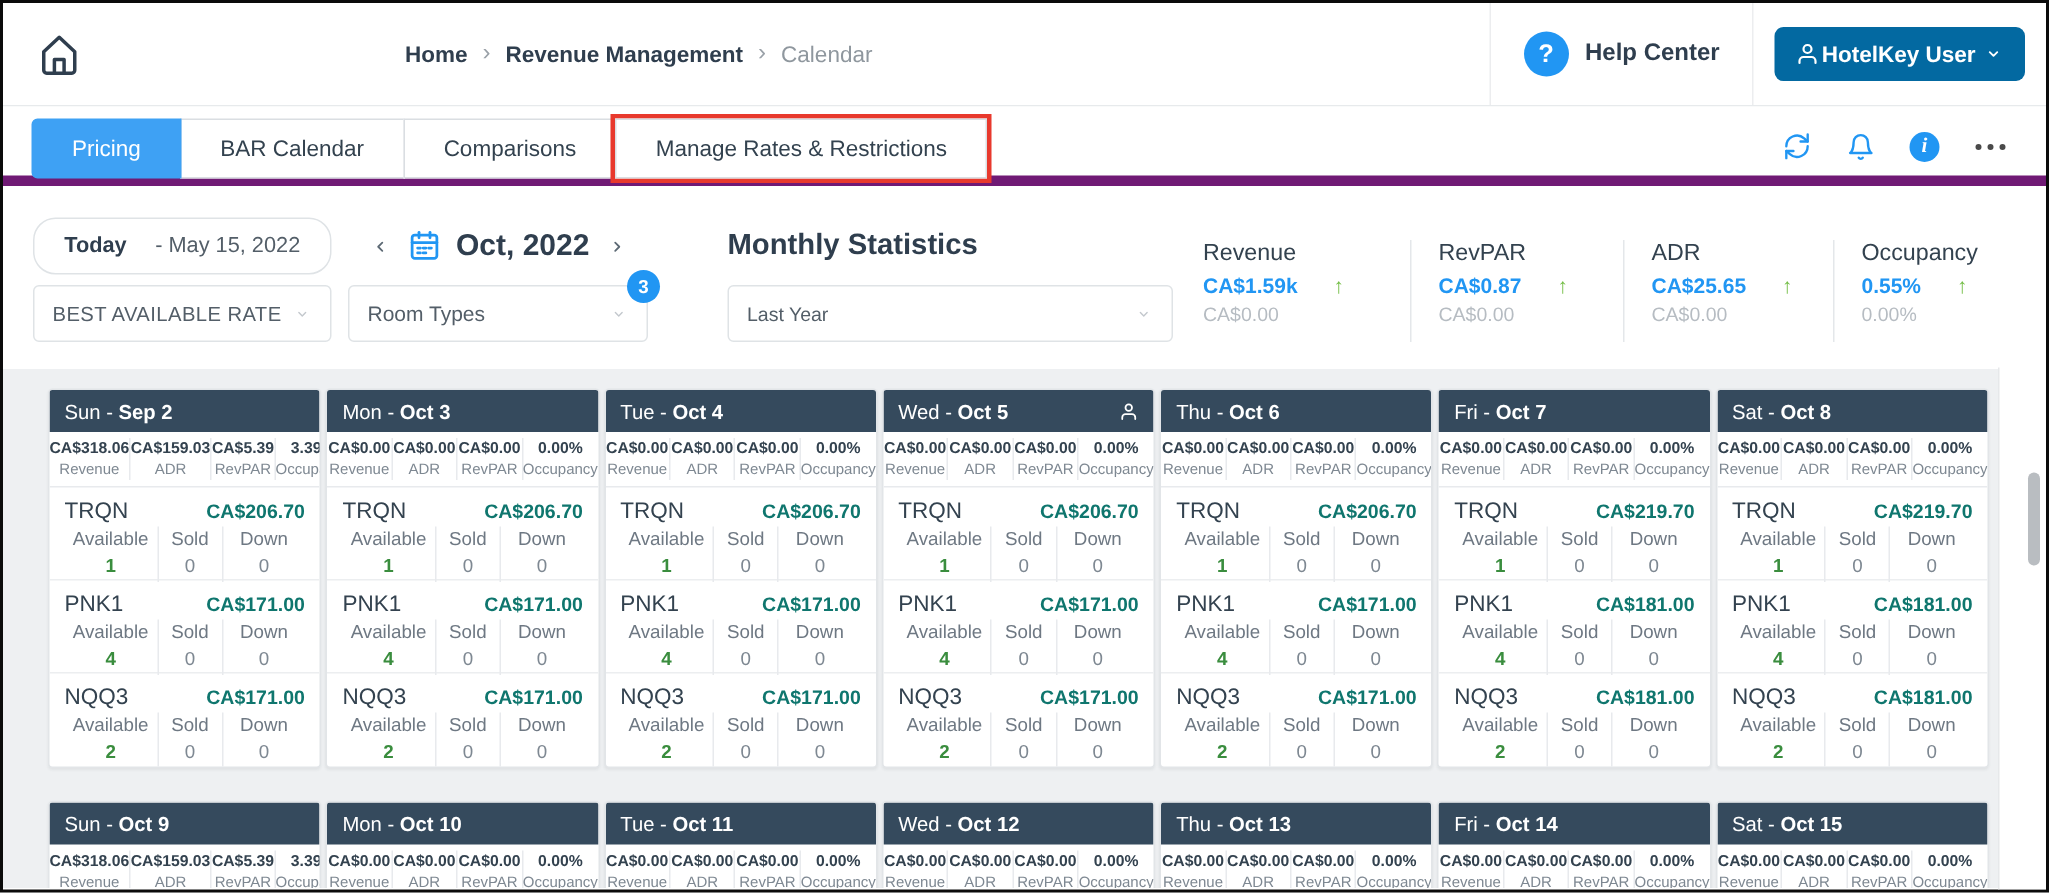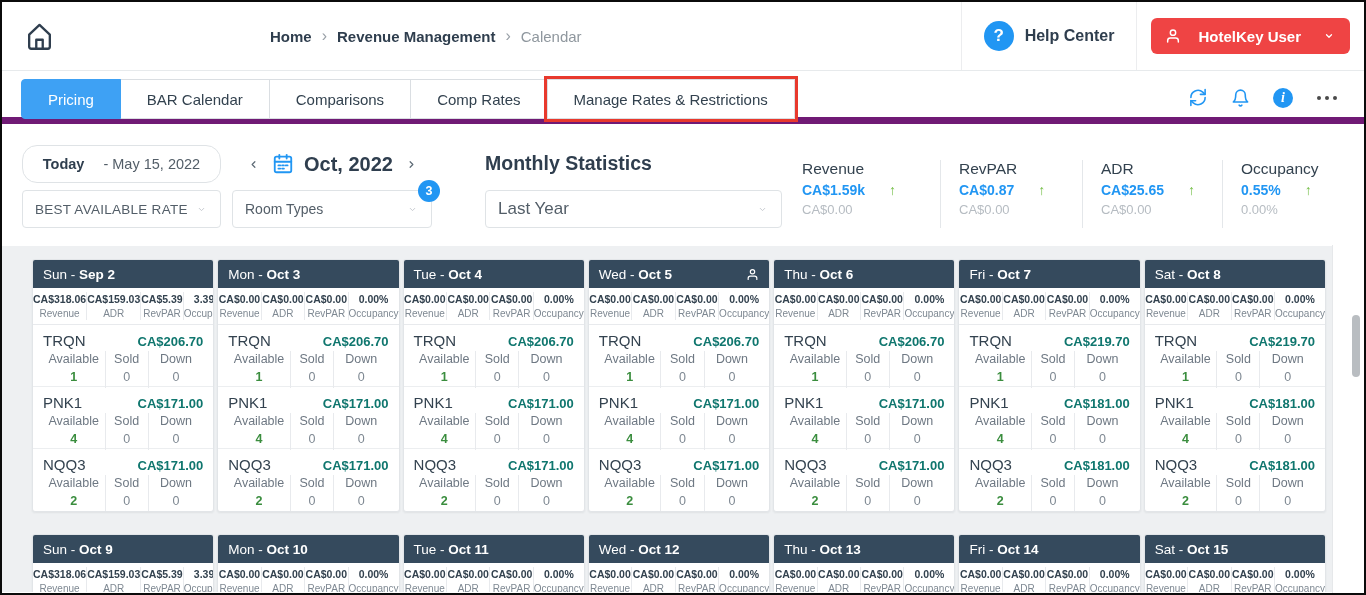--- a/index.html
+++ b/index.html
@@ -19,21 +19,21 @@
   .prop-code { font-size: 15px; font-weight: 700; color: #a9b0b7; margin-top: 3px; }
   .breadcrumb { position: absolute; left: 268px; top: 0; height: 68px; display: flex; align-items: center; font-size: 15px; }
   .crumb { font-weight: 700; color: #2f3e4e; cursor: pointer; }
   .crumb.current { font-weight: 400; color: #8f979e; cursor: default; }
   .crumb-sep { color: #9aa1a8; margin: 0 10px; font-size: 16px; }
   .header-right { position: absolute; right: 10px; top: 0; height: 68px; display: flex; align-items: center; }
   .help-wrap { height: 68px; display: flex; align-items: center; gap: 11px; padding: 0 22px; border-left: 1px solid #ecedef; cursor: pointer; }
   .help-circle { width: 30px; height: 30px; border-radius: 50%; background: #2196f3; color: #fff; font-size: 17px; font-weight: 700; display: flex; align-items: center; justify-content: center; }
   .help-label { font-size: 16px; font-weight: 800; color: #2f3e4e; }
   .user-wrap { height: 68px; display: flex; align-items: center; padding: 0 4px 0 14px; border-left: 1px solid #ecedef; }
-  .user-btn { background: #ef4444; border: none; color: #fff; height: 36px; border-radius: 6px; padding: 0 14px; display: flex; align-items: center; gap: 17px; font-size: 15px; font-weight: 600; font-family: inherit; cursor: pointer; min-width: 165px; }
+  .user-btn { background: #0369a1; border: none; color: #fff; height: 36px; border-radius: 6px; padding: 0 14px; display: flex; align-items: center; gap: 1px; font-size: 15px; font-weight: 600; font-family: inherit; cursor: pointer; min-width: 165px; }
   
   .tabbar { height: 53px; border-bottom: 7px solid #701a75; position: relative; background: #fff; }
   .tab-list { position: absolute; left: 20px; top: 8px; display: flex; }
   .tab { height: 40px; display: flex; align-items: center; padding: 0 26px; font-size: 15px; color: #33424f; background: #fff; border: 1px solid #dadee2; margin-left: -1px; cursor: pointer; white-space: nowrap; }
   .tab.active { background: #3ea1f4; border-color: #3ea1f4; color: #fff; border-radius: 4px 0 0 4px; position: relative; z-index: 1; }
   .tab.annotated { box-shadow: 0 0 0 3px #e8392d; position: relative; z-index: 2; }
   .tab-icons { position: absolute; right: 26px; top: 0; height: 53px; display: flex; align-items: center; gap: 23px; }
   .tab-ic { cursor: pointer; display: flex; align-items: center; }
   .info-circle { width: 20px; height: 20px; border-radius: 50%; background: #2196f3; color: #fff; font-family: "Liberation Serif", serif; font-style: italic; font-weight: 700; font-size: 14px; display: flex; align-items: center; justify-content: center; }
   
@@ -44,21 +44,21 @@
   .today-date { color: #535e68; }
   .select { justify-content: space-between; padding: 0 12px; }
   .rate-select { position: absolute; left: 20px; top: 66px; width: 199px; height: 38px; font-size: 13.5px; color: #535e68; letter-spacing: .02em; }
   .room-select { position: absolute; left: 230px; top: 66px; width: 200px; height: 38px; font-size: 14px; color: #535e68; }
   .badge { position: absolute; top: -11px; right: -9px; width: 22px; height: 22px; border-radius: 50%; background: #2196f3; color: #fff; font-size: 12.5px; font-weight: 700; display: flex; align-items: center; justify-content: center; }
   .month-nav { position: absolute; left: 246px; top: 24px; height: 32px; display: flex; align-items: center; gap: 13px; }
   .nav-chev { cursor: pointer; display: flex; align-items: center; }
   .month-picker { display: flex; align-items: center; gap: 10px; cursor: pointer; }
   .month-label { font-size: 20px; font-weight: 800; color: #2f3e4e; }
   .ms-title { position: absolute; left: 483px; top: 28px; font-size: 19.5px; font-weight: 800; color: #2f3e4e; }
-  .compare-select { position: absolute; left: 483px; top: 66px; width: 297px; height: 38px; font-size: 17px; color: #535e68; }
+  .compare-select { position: absolute; left: 483px; top: 66px; width: 297px; height: 38px; font-size: 13px; color: #535e68; }
   .stat-block { position: absolute; top: 36px; height: 68px; padding-right: 10px; }
   .stat-block.divided { border-left: 1px solid #e4e7ea; padding-left: 18px; }
   .stat-label { font-size: 15.5px; color: #33424f; margin-bottom: 4px; }
   .stat-value-row { font-size: 14px; font-weight: 700; color: #2196f3; display: flex; gap: 24px; align-items: center; }
   .trend-up { color: #72bd44; font-size: 14px; font-weight: 700; }
   .stat-prev { font-size: 13px; color: #b6bcc2; margin-top: 4px; }
   
   .calendar { background: #eef0f2; height: 346px; padding-top: 13px; position: relative; overflow: hidden; }
   .week { margin-left: 30px; width: 1294px; display: grid; grid-template-columns: repeat(7, 1fr); gap: 3px; }
   .week.week2 { margin-top: 22px; }
@@ -128,21 +128,20 @@
       </button>
     </div>
   </div>
 </header>
 
 <div class="tabbar">
   <div class="tab-list">
       <div class="tab active">Pricing</div>
       <div class="tab">BAR Calendar</div>
       <div class="tab">Comparisons</div>
-      <div class="tab">Comp Rates</div>
       <div class="tab annotated">Manage Rates &amp; Restrictions</div>
     </div>
   <div class="tab-icons">
     <span class="tab-ic">
       <svg width="20" height="19" viewBox="0 0 24 24" fill="none" stroke="#2196f3" stroke-width="2" stroke-linecap="round" stroke-linejoin="round">
           <path d="M21 2v6h-6"></path>
           <path d="M3 12a9 9 0 0 1 15-6.7L21 8"></path>
           <path d="M3 22v-6h6"></path>
           <path d="M21 12a9 9 0 0 1-15 6.7L3 16"></path>
         </svg>

